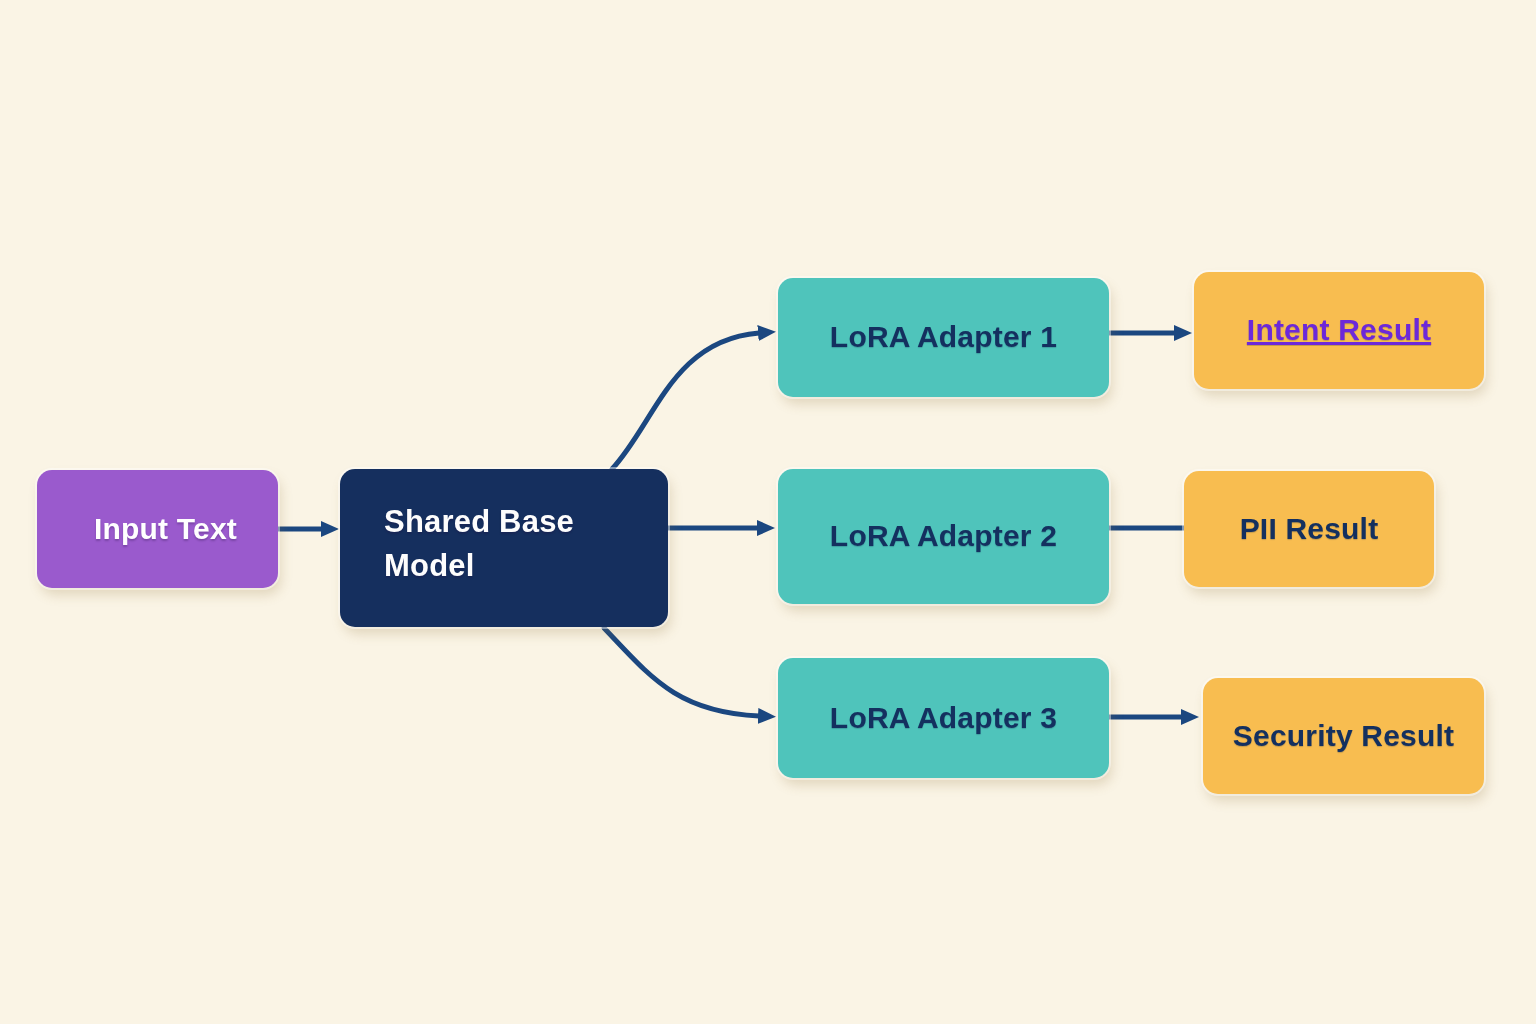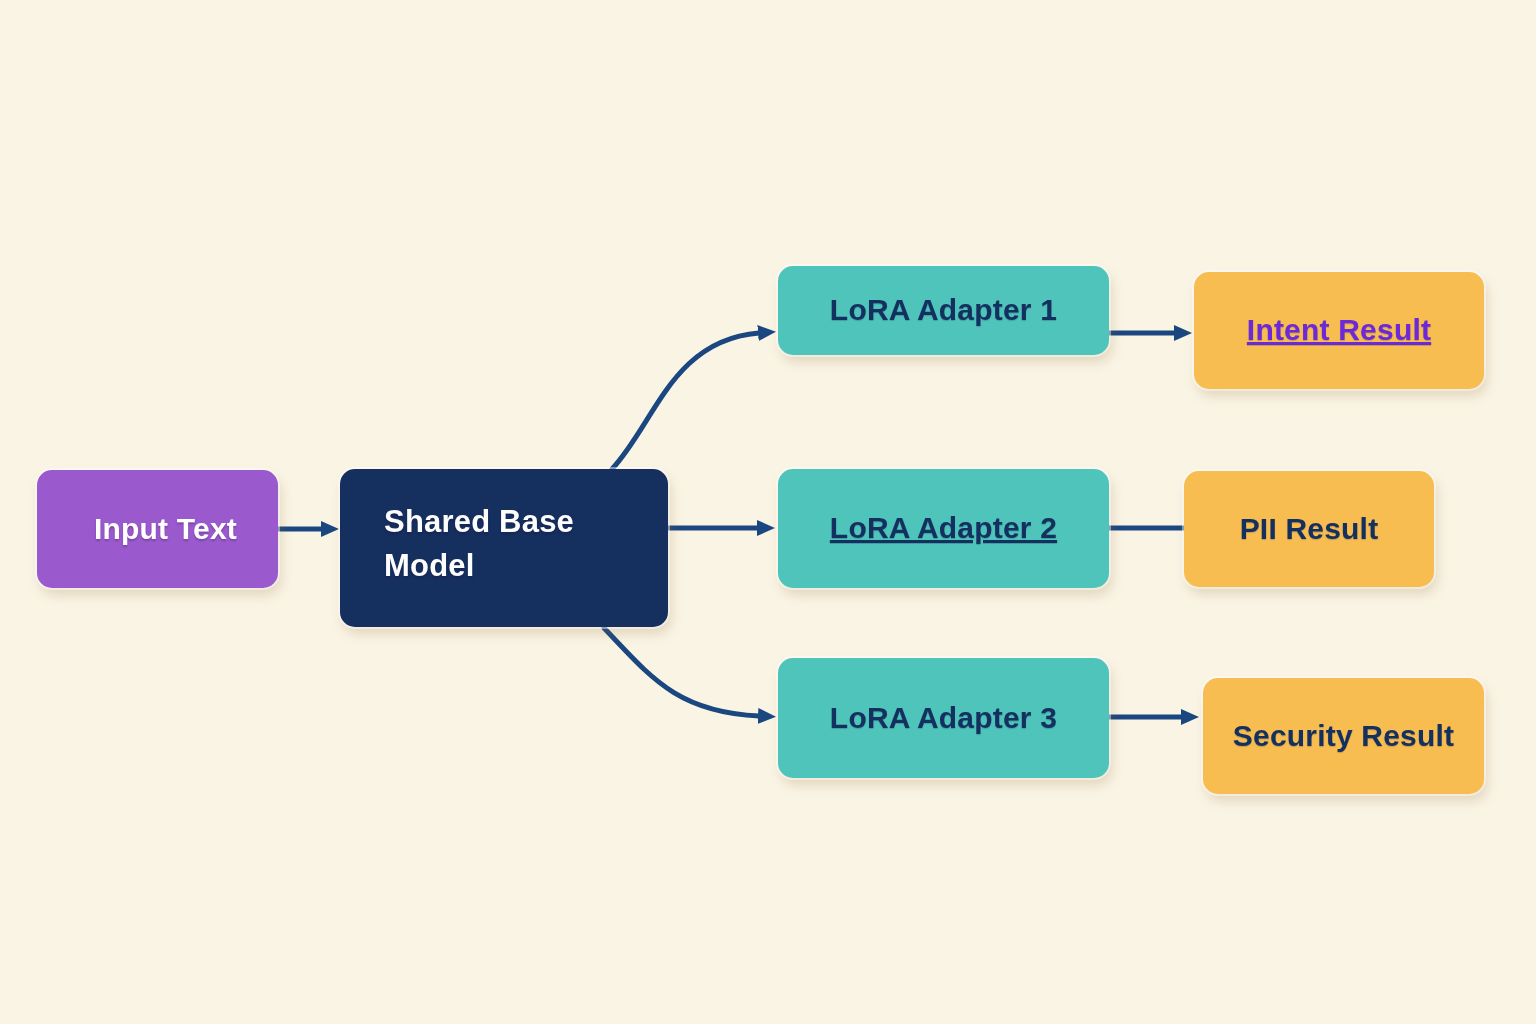--- a/index.html
+++ b/index.html
@@ -39,22 +39,22 @@
     line-height: 1.42;
     box-shadow: 0 0 0 2px rgba(255,255,255,0.45), 3px 7px 12px rgba(140,110,50,0.22);
   }
   .node .label { text-align: center; }
   .node.light-text .label { text-shadow: 0 2px 2px rgba(30,10,60,0.25); }
   .node.dark-text  .label { text-shadow: 0 1px 1px rgba(10,30,70,0.22); }
   .n-input    { left: 37px;   top: 470px; width: 241px; height: 118px; }
   .n-base     { left: 340px;  top: 469px; width: 328px; height: 158px;
                 justify-content: flex-start; padding: 0 34px 8px 44px; font-size: 31px; }
   .n-base .label { text-align: left; }
-  .n-adapter1 { left: 778px;  top: 266px; width: 331px; height: 89px; }
-  .n-adapter2 { left: 778px;  top: 469px; width: 331px; height: 119px; text-decoration: underline; }
+  .n-adapter1 { left: 778px;  top: 278px; width: 331px; height: 119px; }
+  .n-adapter2 { left: 778px;  top: 469px; width: 331px; height: 135px; }
   .n-adapter3 { left: 778px;  top: 658px; width: 331px; height: 120px; }
   .n-result1  { left: 1194px; top: 272px; width: 290px; height: 117px; }
   .n-result2  { left: 1184px; top: 471px; width: 250px; height: 116px; }
   .n-result3  { left: 1203px; top: 658px; width: 281px; height: 116px; margin-top: 20px; }
 </style>
 </head>
 <body style="background: rgb(250, 244, 229);">
 
 <div class="canvas">
 

